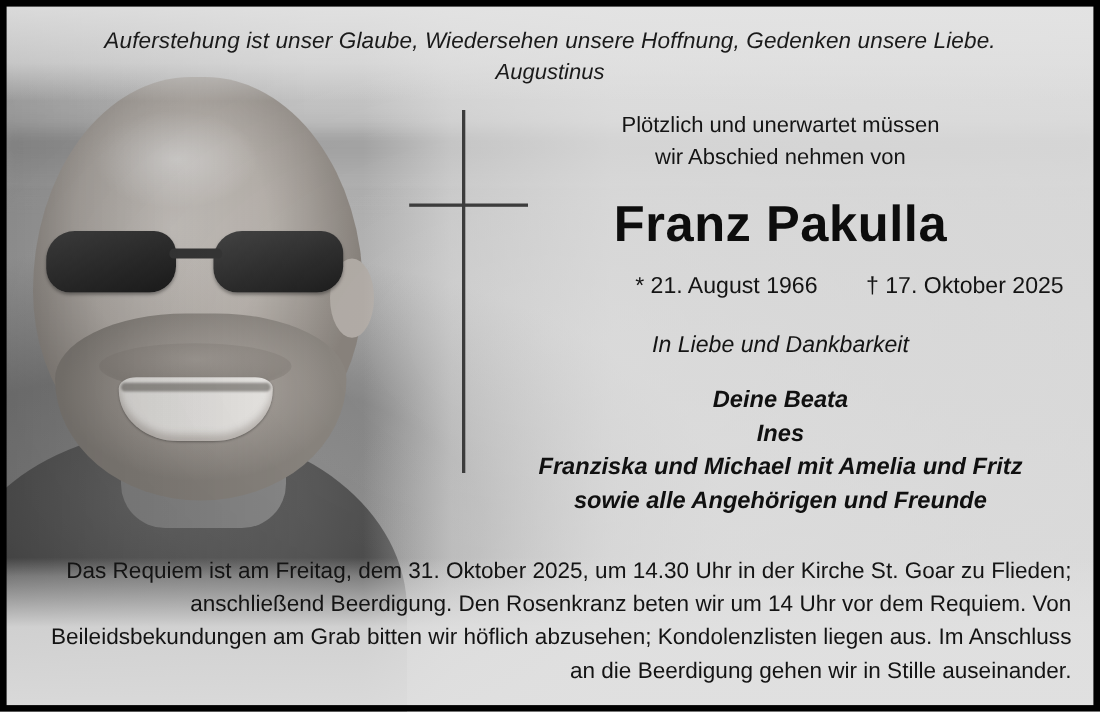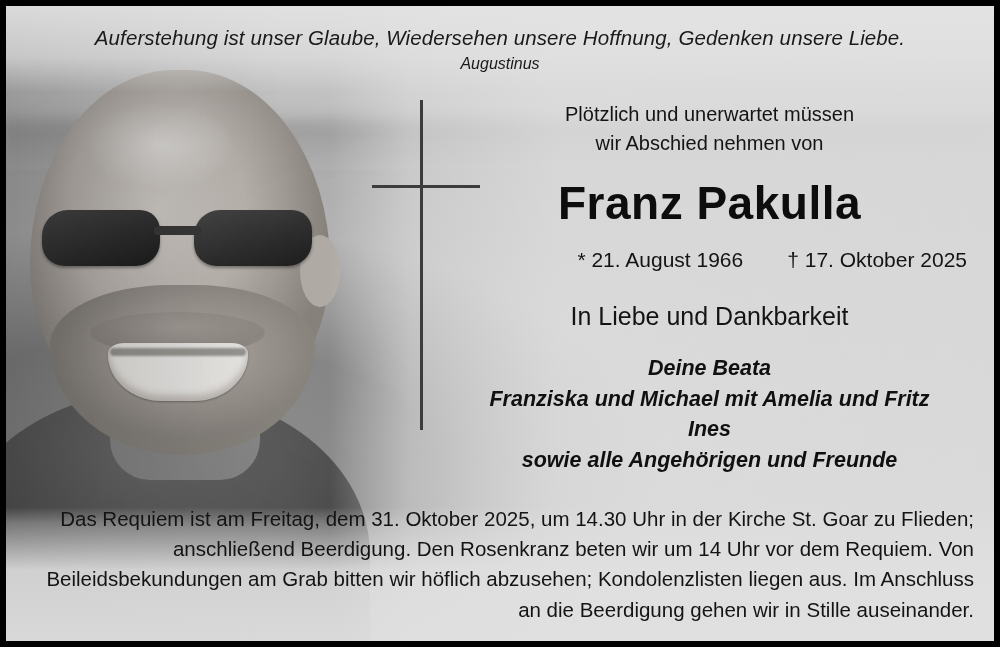--- a/index.html
+++ b/index.html
@@ -222,21 +222,21 @@
     color: #1a1a1a;
   }
   .motto .line1 {
     font-style: italic;
     font-size: 20.5px;
     letter-spacing: 0.1px;
     white-space: nowrap;
   }
   .motto .line2 {
     font-style: italic;
-    font-size: 16px;
+    font-size: 20px;
     margin-top: 5px;
   }
   .main-text {
     position: absolute;
     left: 452px;
     top: 100px;
     width: 515px;
     text-align: center;
     color: #141414;
   }
@@ -254,21 +254,22 @@
   .dates {
     margin-top: 18px;
     font-size: 21px;
     display: flex;
     justify-content: flex-end;
     gap: 44px;
     white-space: nowrap;
   }
   .gratitude {
     margin-top: 30px;
-    font-size: 25px;
+    font-size: 21px;
+    font-style: italic;
   }
   .family {
     margin-top: 22px;
     font-size: 21.5px;
     font-style: italic;
     font-weight: bold;
     line-height: 1.42;
     color: #101010;
   }
   .footer {
@@ -340,22 +341,22 @@
 
     <div class="dates">
       <span>* 21. August 1966</span>
       <span>† 17. Oktober 2025</span>
     </div>
 
     <div class="gratitude">In Liebe und Dankbarkeit</div>
 
     <div class="family">
       <div>Deine Beata</div>
+      <div>Ines</div>
       <div>Franziska und Michael mit Amelia und Fritz</div>
-      <div>Ines</div>
       <div>sowie alle Angehörigen und Freunde</div>
     </div>
   </div>
 
   <div class="footer">Das Requiem ist am Freitag, dem 31. Oktober 2025, um 14.30 Uhr in der Kirche St. Goar zu Flieden; anschließend Beerdigung. Den Rosenkranz beten wir um 14 Uhr vor dem Requiem. Von Beileidsbekundungen am Grab bitten wir höflich abzusehen; Kondolenzlisten liegen aus. Im Anschluss an die Beerdigung gehen wir in Stille auseinander.</div>
 
   <div class="frame"></div>
 </div>
 
 </body></html>

